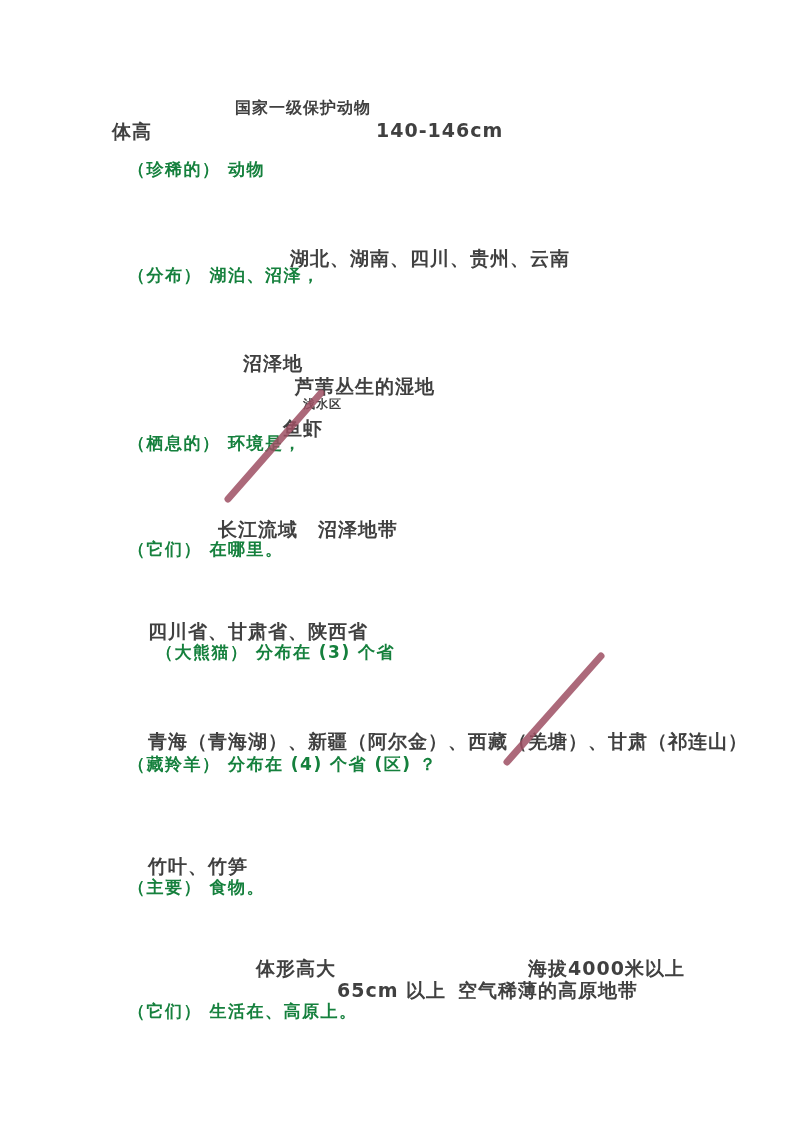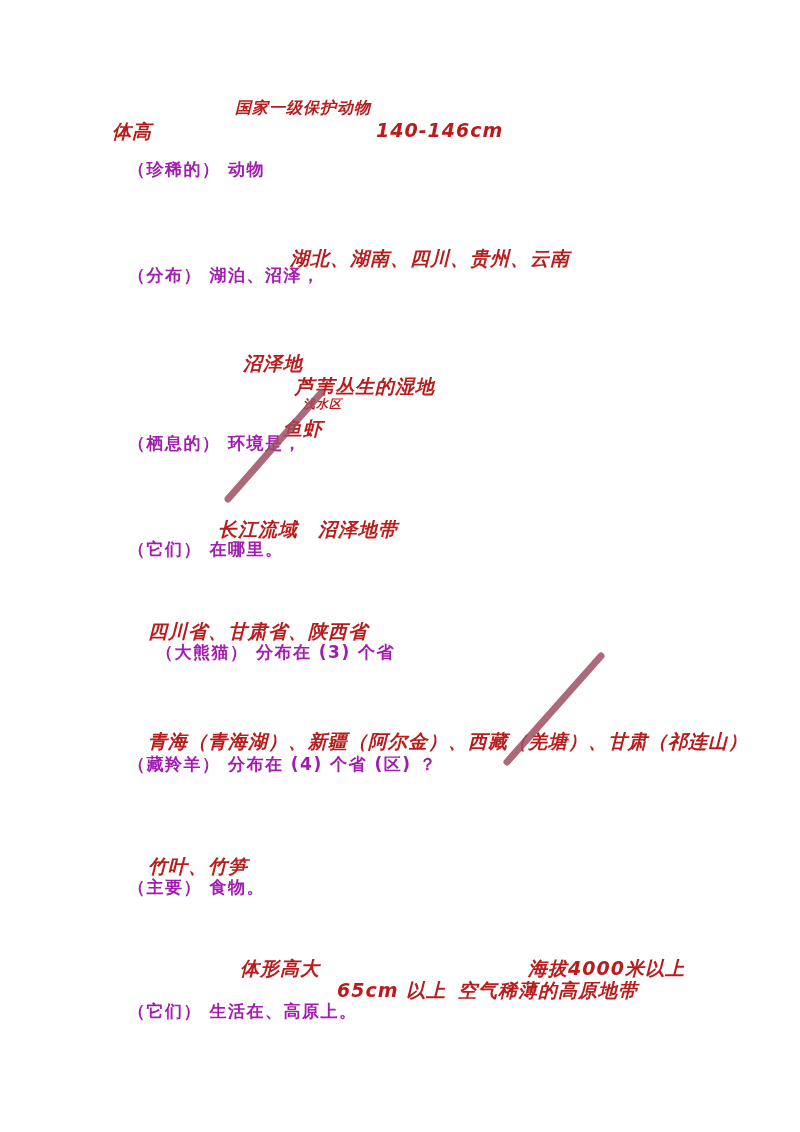--- a/index.html
+++ b/index.html
@@ -4,22 +4,22 @@
 <style>
   html,body{margin:0;padding:0;}
   body{
     width:800px;height:1132px;position:relative;overflow:hidden;
     background:#ffffff;
     font-family:"DejaVu Sans", sans-serif;
   }
   .page{position:absolute;inset:0;}
   .ann{position:absolute;white-space:nowrap;font-weight:bold;letter-spacing:1px;
        filter:blur(0.35px);}
-  .red{color:#b91c1c;font-style:italic;}
-  .blue{color:#a21caf;}
+  .red{color:#404040;}
+  .blue{color:#15803d;}
   .sz-md{font-size:19px;}
   .sz-sm{font-size:12px;}
   .blue-lbl{font-size:17px;letter-spacing:1.5px;}
   svg.stroke{position:absolute;overflow:visible;}
 </style>
 </head>
 <body>
 
 <div class="page">
 
@@ -42,21 +42,21 @@
 
   <span class="ann red sz-md" style="left:148px;top:619px;">四川省、甘肃省、陕西省</span>
   <span class="ann blue blue-lbl" style="left:136px;top:641px;margin-left:20px;">（大熊猫） 分布在 (3) 个省</span>
 
   <span class="ann red sz-md" style="left:148px;top:729px;">青海（青海湖）、新疆（阿尔金）、西藏（羌塘）、甘肃（祁连山）</span>
   <span class="ann blue blue-lbl" style="left:128px;top:753px;">（藏羚羊） 分布在 (4) 个省 (区) ？</span>
 
   <span class="ann red sz-md" style="left:148px;top:854px;">竹叶、竹笋</span>
   <span class="ann blue blue-lbl" style="left:128px;top:876px;">（主要） 食物。</span>
 
-  <span class="ann red sz-md" style="left:240px;top:956px;">体形高大</span>
+  <span class="ann red sz-md" style="left:256px;top:956px;">体形高大</span>
   <span class="ann red sz-md" style="left:528px;top:956px;">海拔4000米以上</span>
   <span class="ann red sz-md" style="left:337px;top:978px;">65cm 以上</span>
   <span class="ann red sz-md" style="left:458px;top:978px;">空气稀薄的高原地带</span>
   <span class="ann blue blue-lbl" style="left:128px;top:1000px;">（它们） 生活在、高原上。</span>
 
   <svg class="stroke" width="800" height="1132" style="left:0;top:0;">
     <line id="stroke1" stroke-linecap="round" stroke-width="7" stroke-opacity="0.85" x1="228" y1="499" x2="321" y2="393" stroke="#9e4f63"></line>
     <line id="stroke2" stroke-linecap="round" stroke-width="7" stroke-opacity="0.85" x1="507" y1="762" x2="601" y2="656" stroke="#9e4f63"></line>
   </svg>
 

